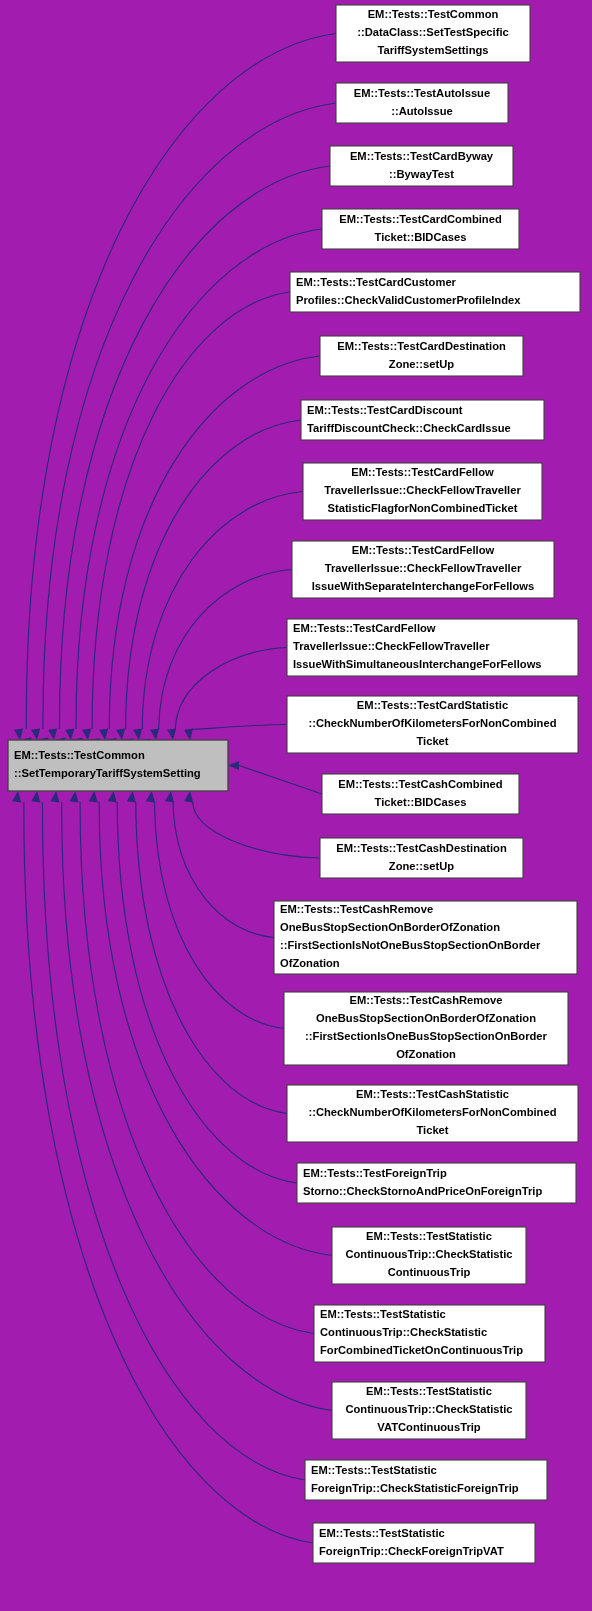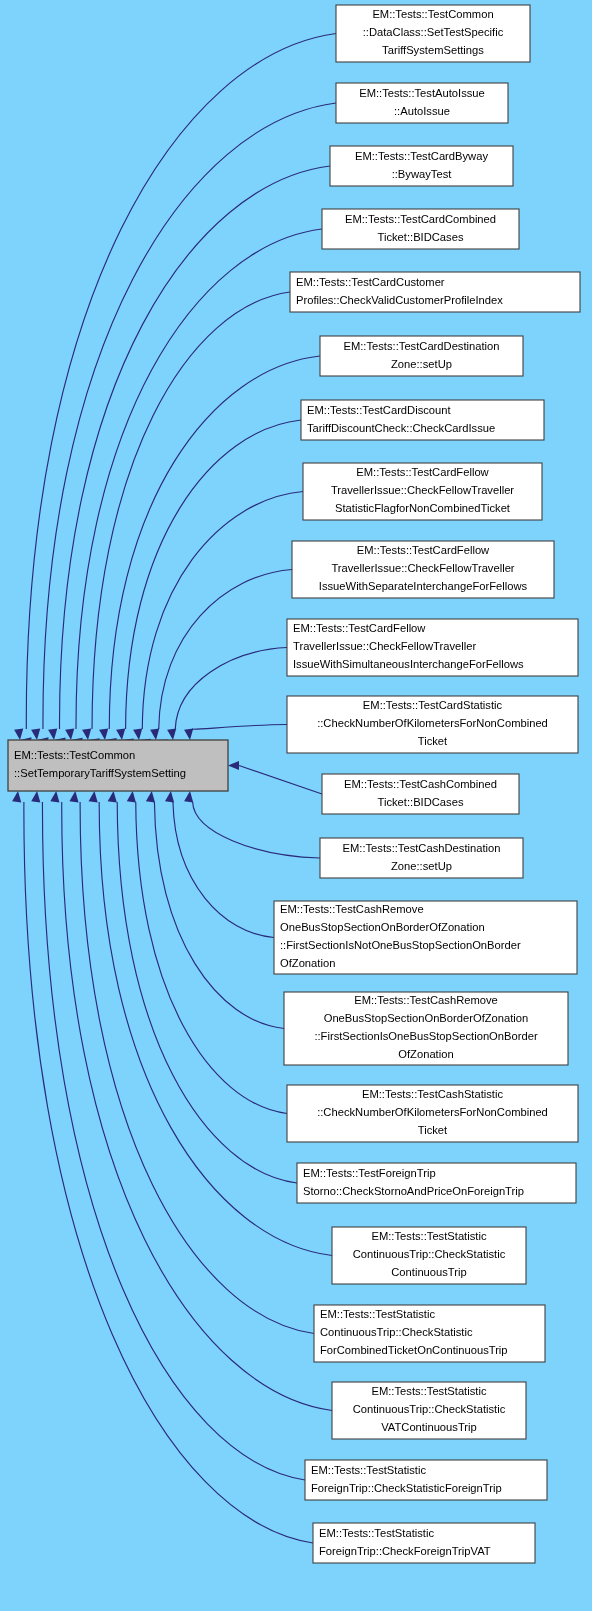--- a/index.html
+++ b/index.html
@@ -1,17 +1,17 @@
 <!DOCTYPE html>
 <html><head>
 <meta charset="utf-8">
 <style>
   html,body{margin:0;padding:0;background:#ffffff;}
   body{font-family:"Liberation Sans","DejaVu Sans",sans-serif;}
-  #canvas{position:relative;width:592px;height:1611px;background:#7dd3fc;overflow:hidden;}
+  #canvas{position:relative;width:592px;height:1611px;background:#a21caf;overflow:hidden;font-weight:bold;}
   svg#graph{position:absolute;left:0;top:0;width:592px;height:1611px;display:block;}
   .node-rect{fill:#ffffff;stroke:#404040;stroke-width:1.1;}
   .node-rect.root{fill:#bfbfbf;stroke:#404040;stroke-width:1.3;}
   .node-text{font-family:"Liberation Sans","DejaVu Sans",sans-serif;font-size:11.2px;fill:#000000;text-anchor:middle;dominant-baseline:middle;}
   .node-text.left{text-anchor:start;}
   .edge{fill:none;stroke:#2a2a7a;stroke-width:1.15;}
   .arrowhead{fill:#2a2a7a;stroke:none;}
 </style>
 </head>
 <body>

